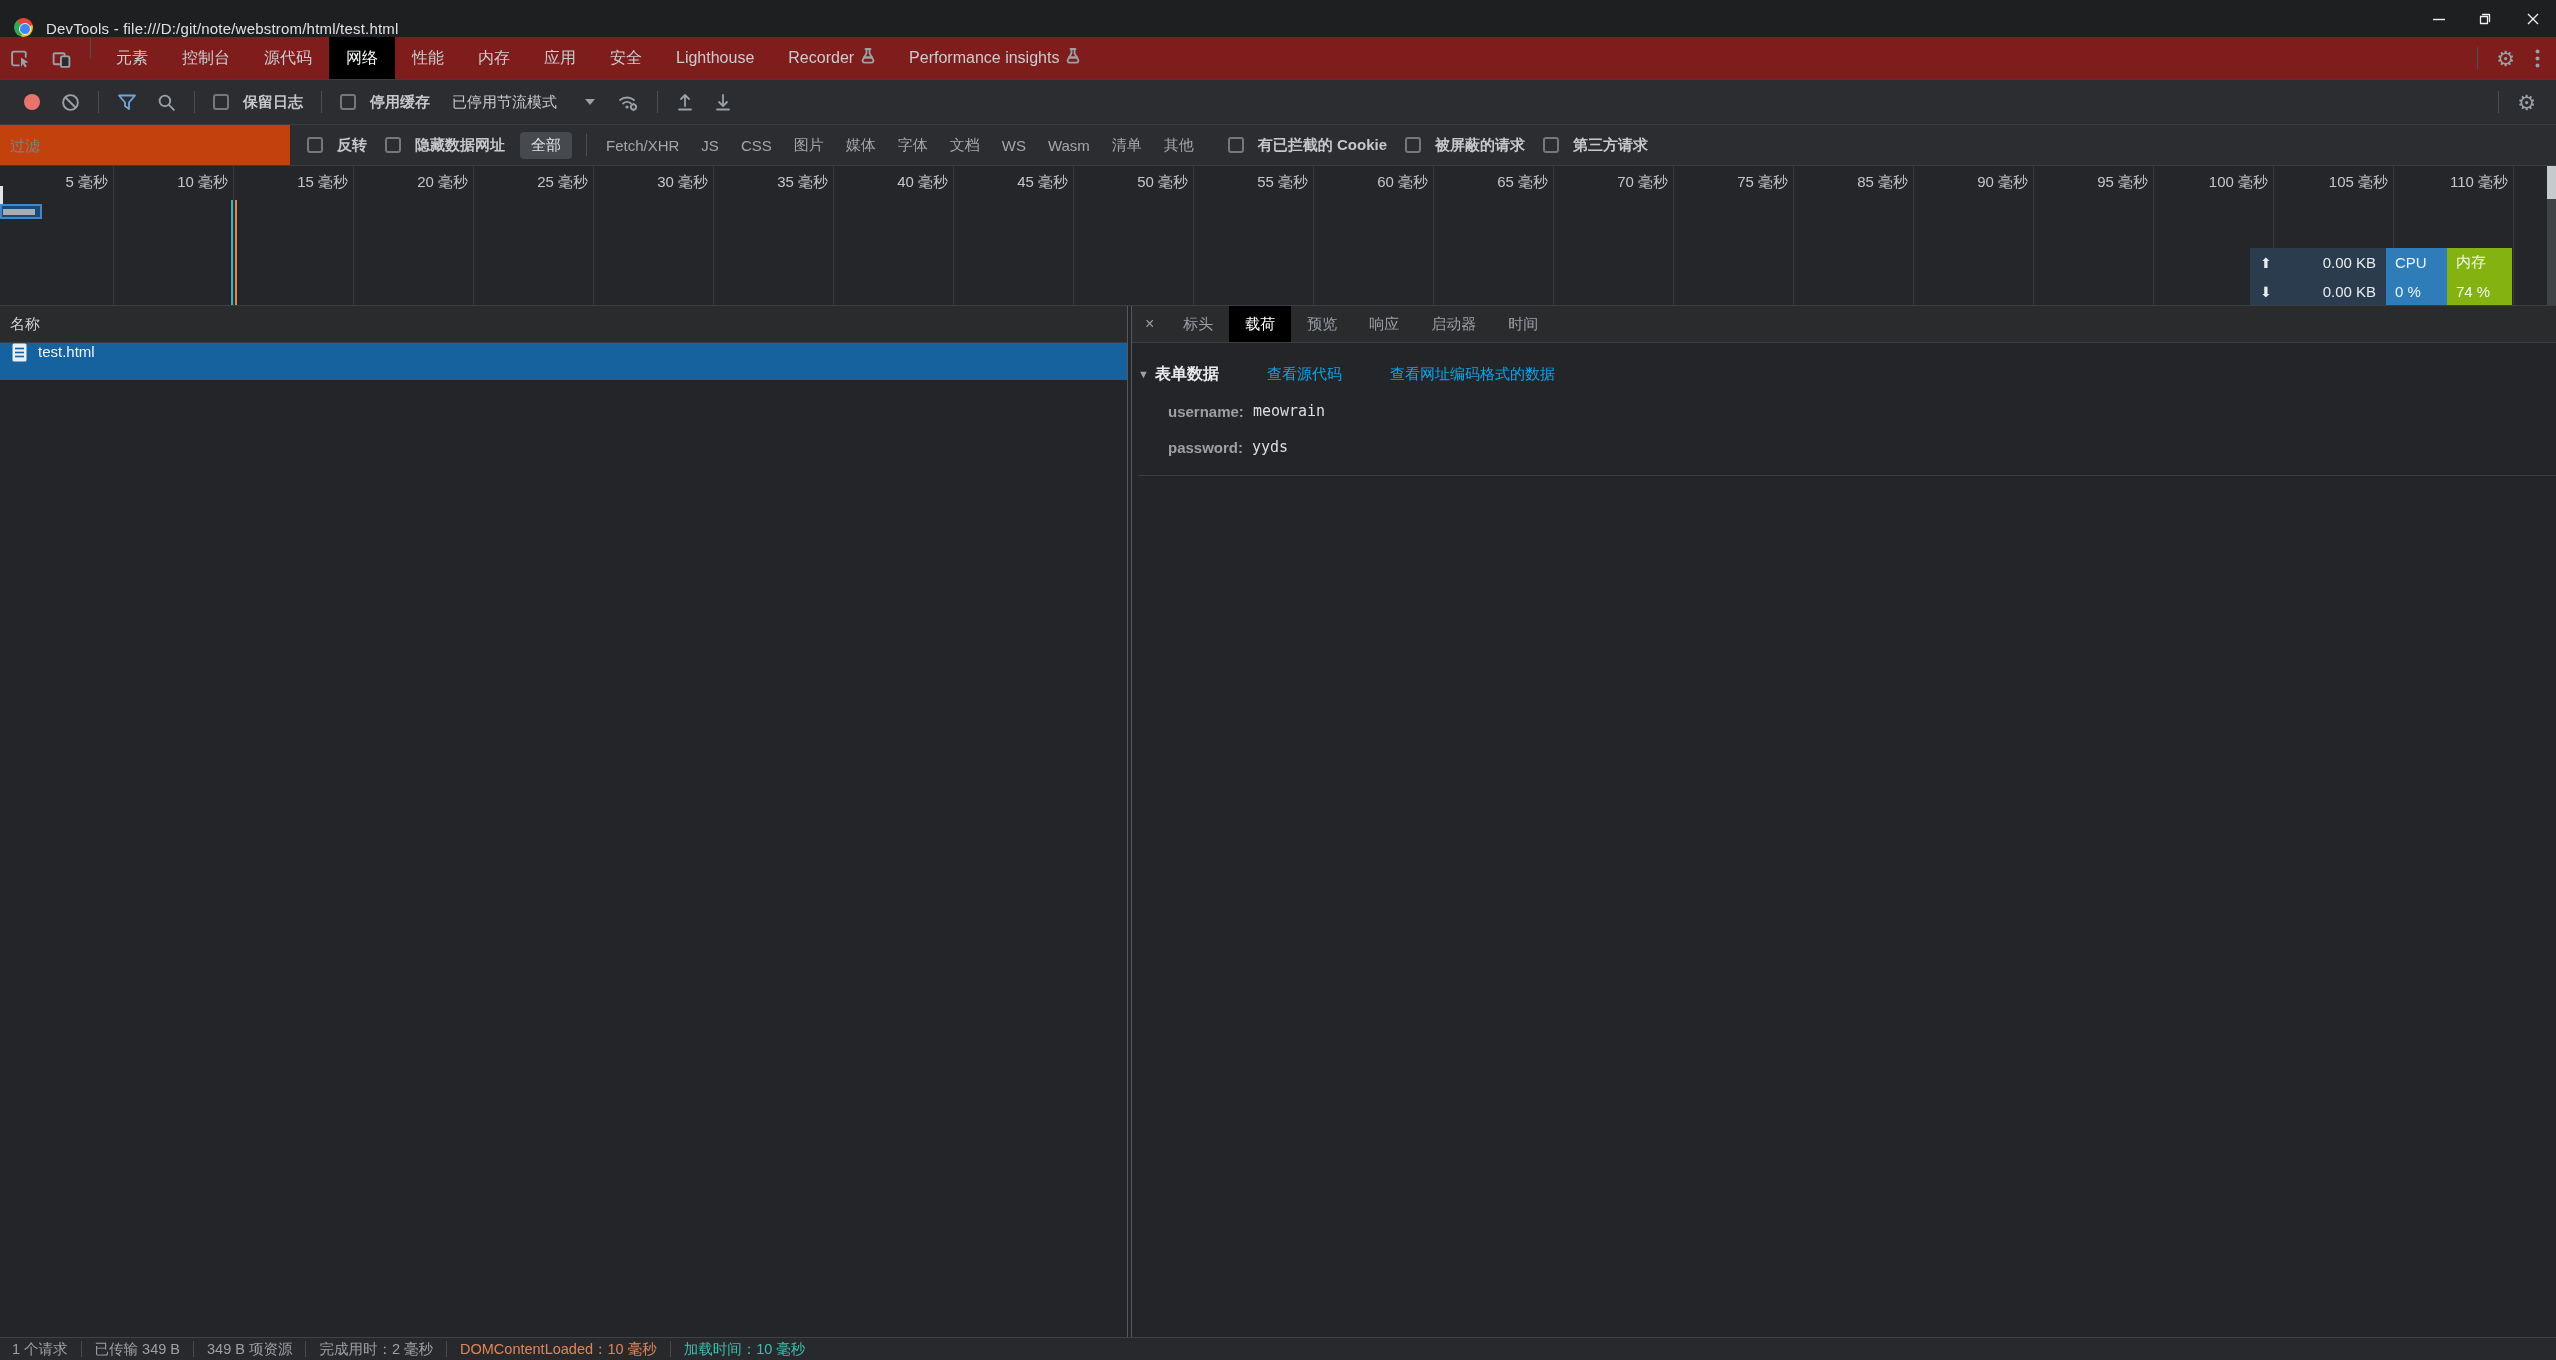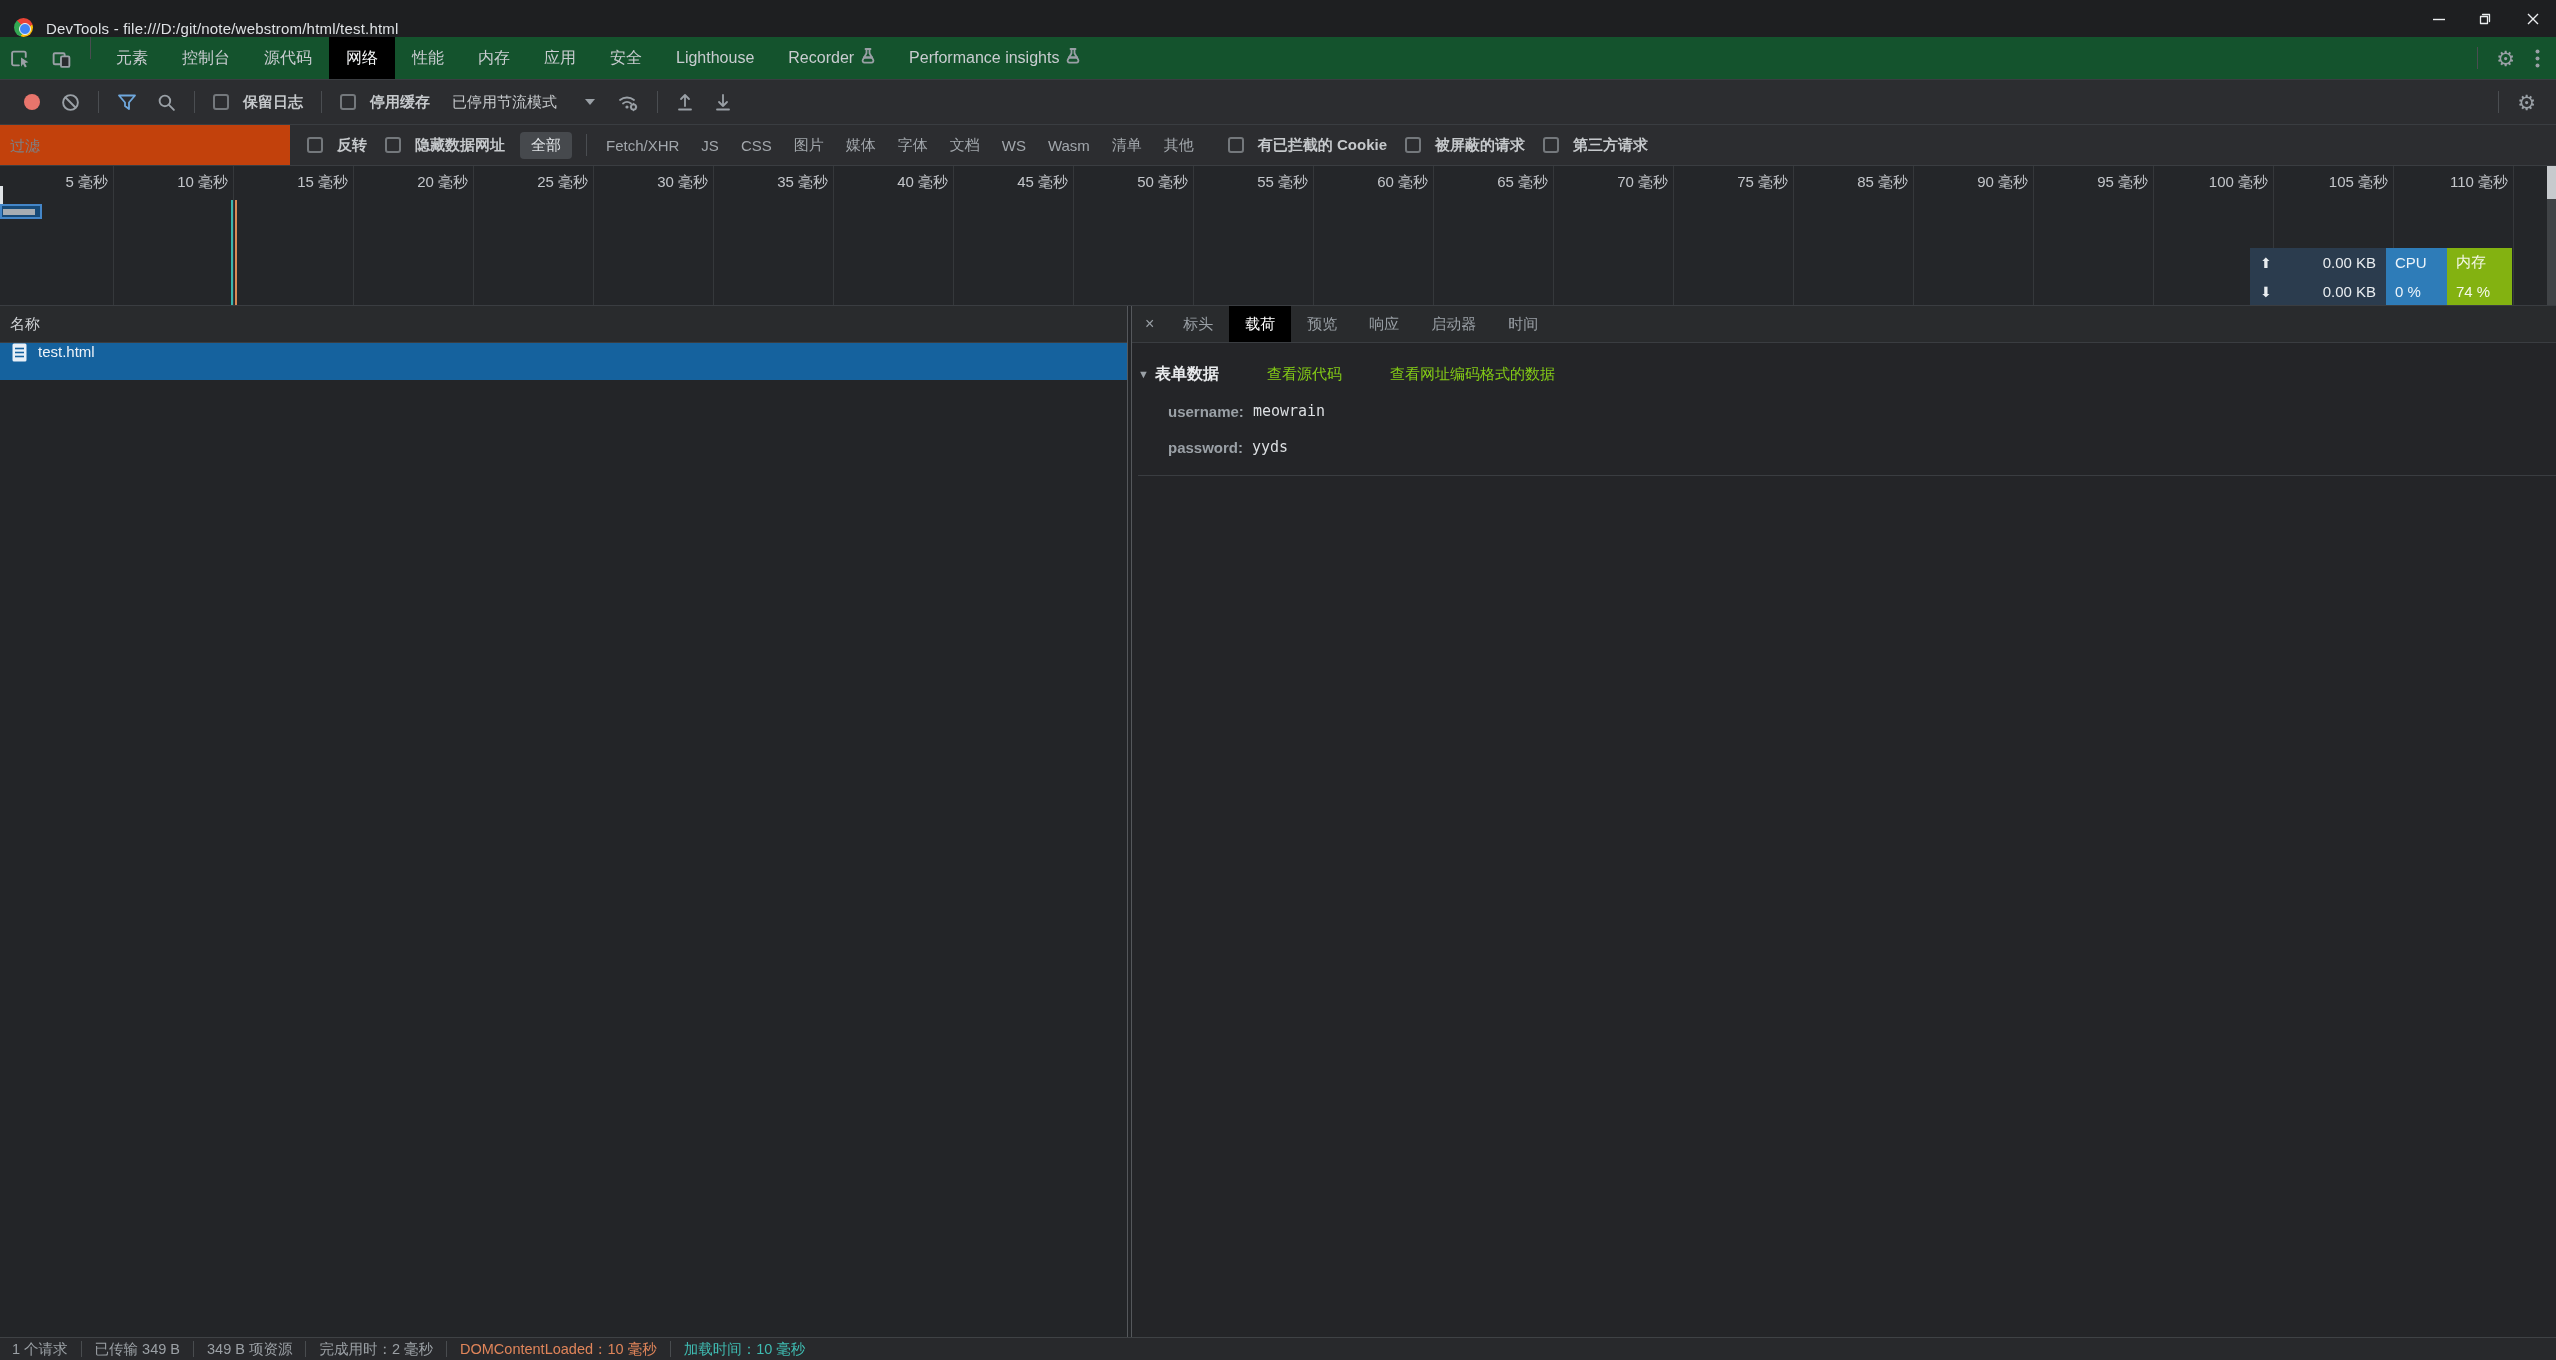--- a/index.html
+++ b/index.html
@@ -12,21 +12,21 @@
   .chrome-logo { width:19px; height:19px; border-radius:50%; margin-left:14px; position:relative;
     background:conic-gradient(from -45deg, #ea4335 0 33.3%, #fbbc05 0 66.6%, #34a853 0 100%); }
   .chrome-logo::after { content:""; position:absolute; left:4.5px; top:4.5px; width:10px; height:10px;
     border-radius:50%; background:#4285f4; border:1.5px solid #f1f3f4; }
   .title-text { color:#dfe2e5; font-size:15px; margin-left:13px; letter-spacing:.2px; }
   .win-controls { margin-left:auto; display:flex; height:100%; }
   .win-btn { width:47px; height:100%; display:flex; align-items:center; justify-content:center; color:#eceef0; }
   .win-btn svg { display:block; }
 
   
-  .tabbar { height:43px; background:#14532d; display:flex; flex:none; border-bottom:1px solid #3a3d41; }
+  .tabbar { height:43px; background:#7f1d1d; display:flex; flex:none; border-bottom:1px solid #3a3d41; }
   .icon-btn { display:flex; align-items:center; justify-content:center; height:100%; padding:0 10px; }
   .vsep { width:1px; height:22px; background:#4a4d51; margin:0 8px; flex:none; }
   .dt-tab { height:100%; display:flex; align-items:center; padding:0 17px; font-size:16px; color:#c9ccd0; gap:7px; }
   .dt-tab.selected { background:#000; color:#f3f5f6; }
   .tabbar-right { margin-left:auto; display:flex; align-items:center; height:100%; }
   .gear-glyph { font-size:21px; color:#9aa0a6; line-height:1; }
 
   
   .toolbar { height:45px; background:#2c2d30; display:flex; align-items:center; flex:none;
     border-bottom:1px solid #3a3d41; padding-left:13px; }
@@ -91,21 +91,21 @@
   .detail-tabs { height:37px; flex:none; background:#292b2d; border-bottom:1px solid #3a3d41;
     display:flex; align-items:center; }
   .close-x { padding:0 13px; color:#9aa0a6; font-size:16px; height:100%; display:flex; align-items:center; }
   .d-tab { height:100%; display:flex; align-items:center; padding:0 16px; font-size:15px; color:#9aa0a6; }
   .d-tab.selected { background:#000; color:#fff; }
 
   .payload { padding:15px 0 0 6px; }
   .section-head { display:flex; align-items:center; height:32px; }
   .tri { font-size:11px; color:#9aa0a6; width:17px; }
   .section-title { font-size:16px; font-weight:bold; color:#e8eaec; }
-  .view-link { font-size:15px; color:#84cc16; margin-left:48px;font-family:Liberation Serif, serif; }
+  .view-link { font-size:15px; color:#0ea5e9; margin-left:48px;font-family:Liberation Serif, serif; }
   .param { height:36px; display:flex; align-items:center; padding-left:30px; }
   .param-key { font-size:15px; font-weight:bold; color:#9aa0a6; margin-right:9px; }
   .param-val { font-size:15px; color:#dcdfe2; font-family:"DejaVu Sans Mono", monospace; }
   .section-end { border-bottom:1px solid #3a3d41; margin-top:10px; }
 
   
   .statusbar { height:23px; flex:none; background:#28292c; border-top:1px solid #3f4245;
     display:flex; align-items:center; padding-left:8px; }
   .status-item { height:16px; display:flex; align-items:center; padding:0 13px; font-size:14.5px;
     color:#9ba0a5; border-left:1px solid #494c4f; white-space:nowrap; }

